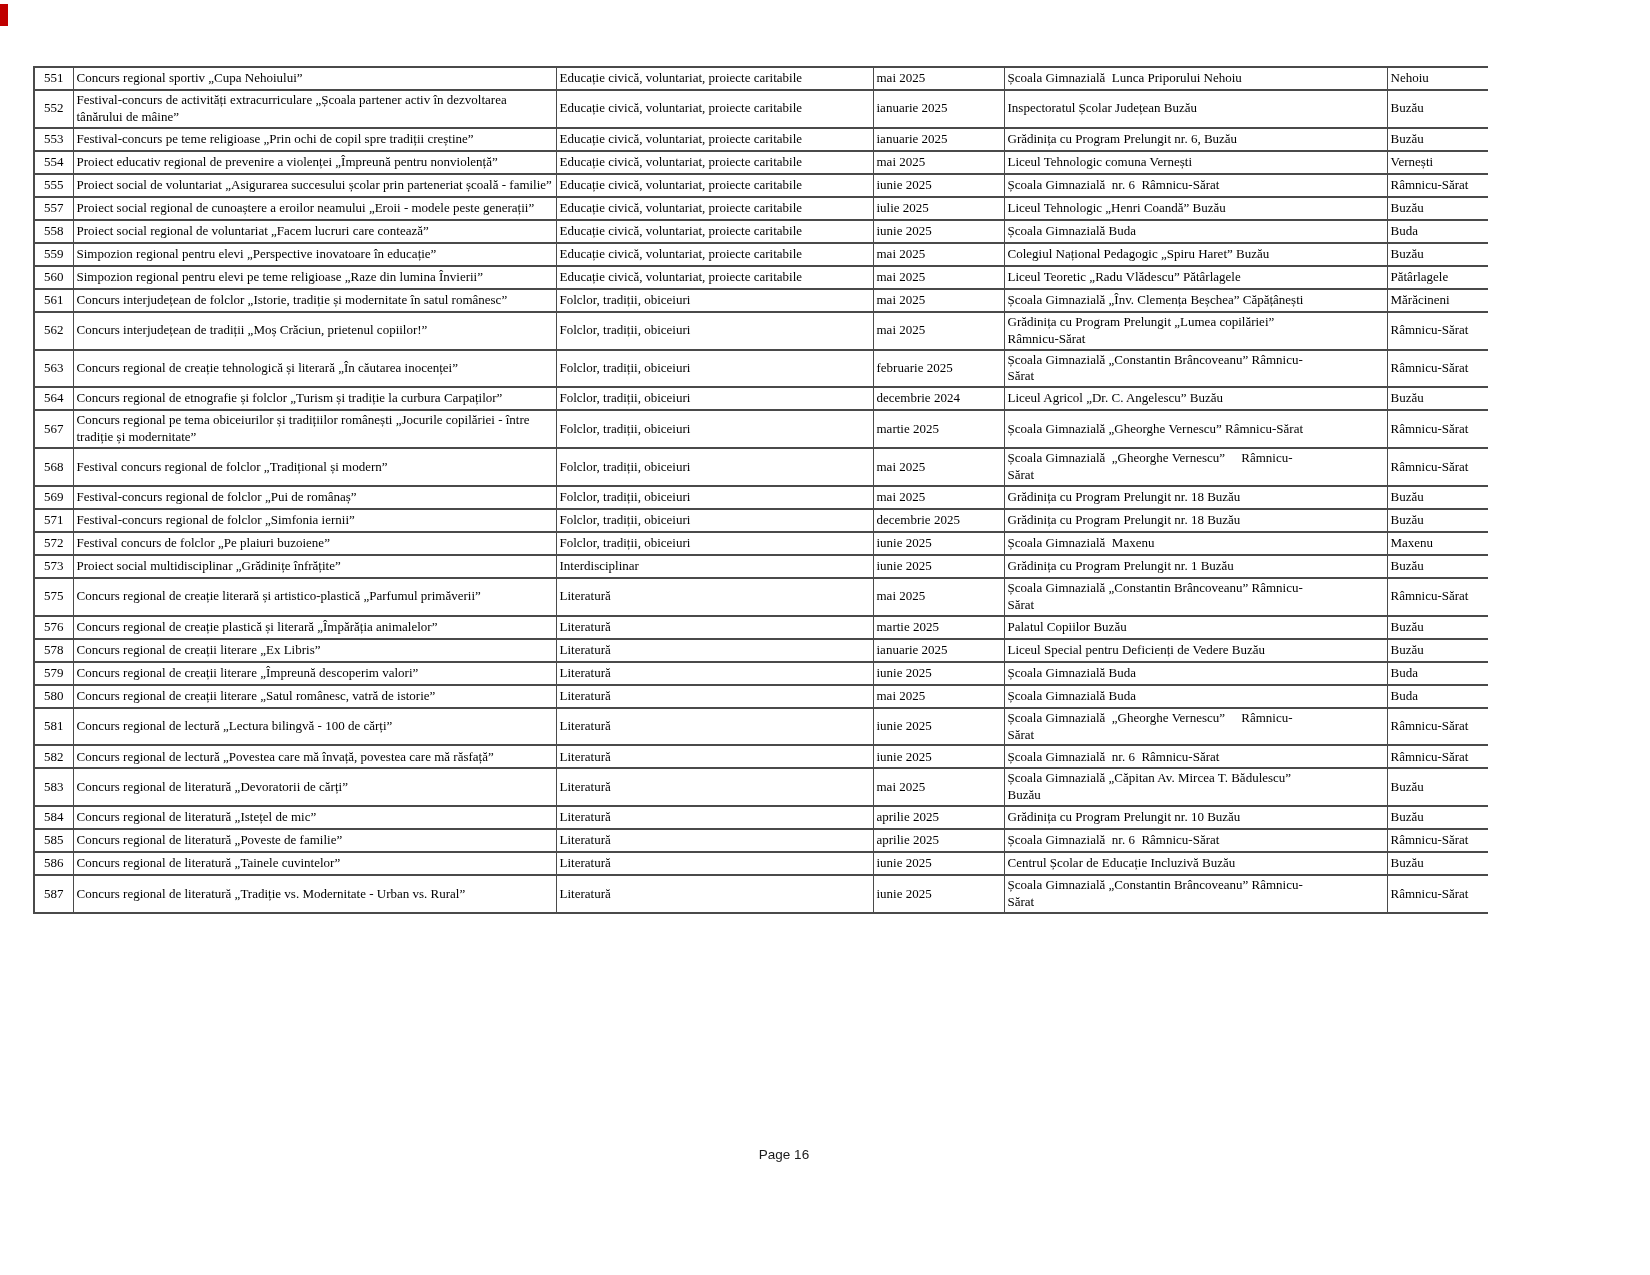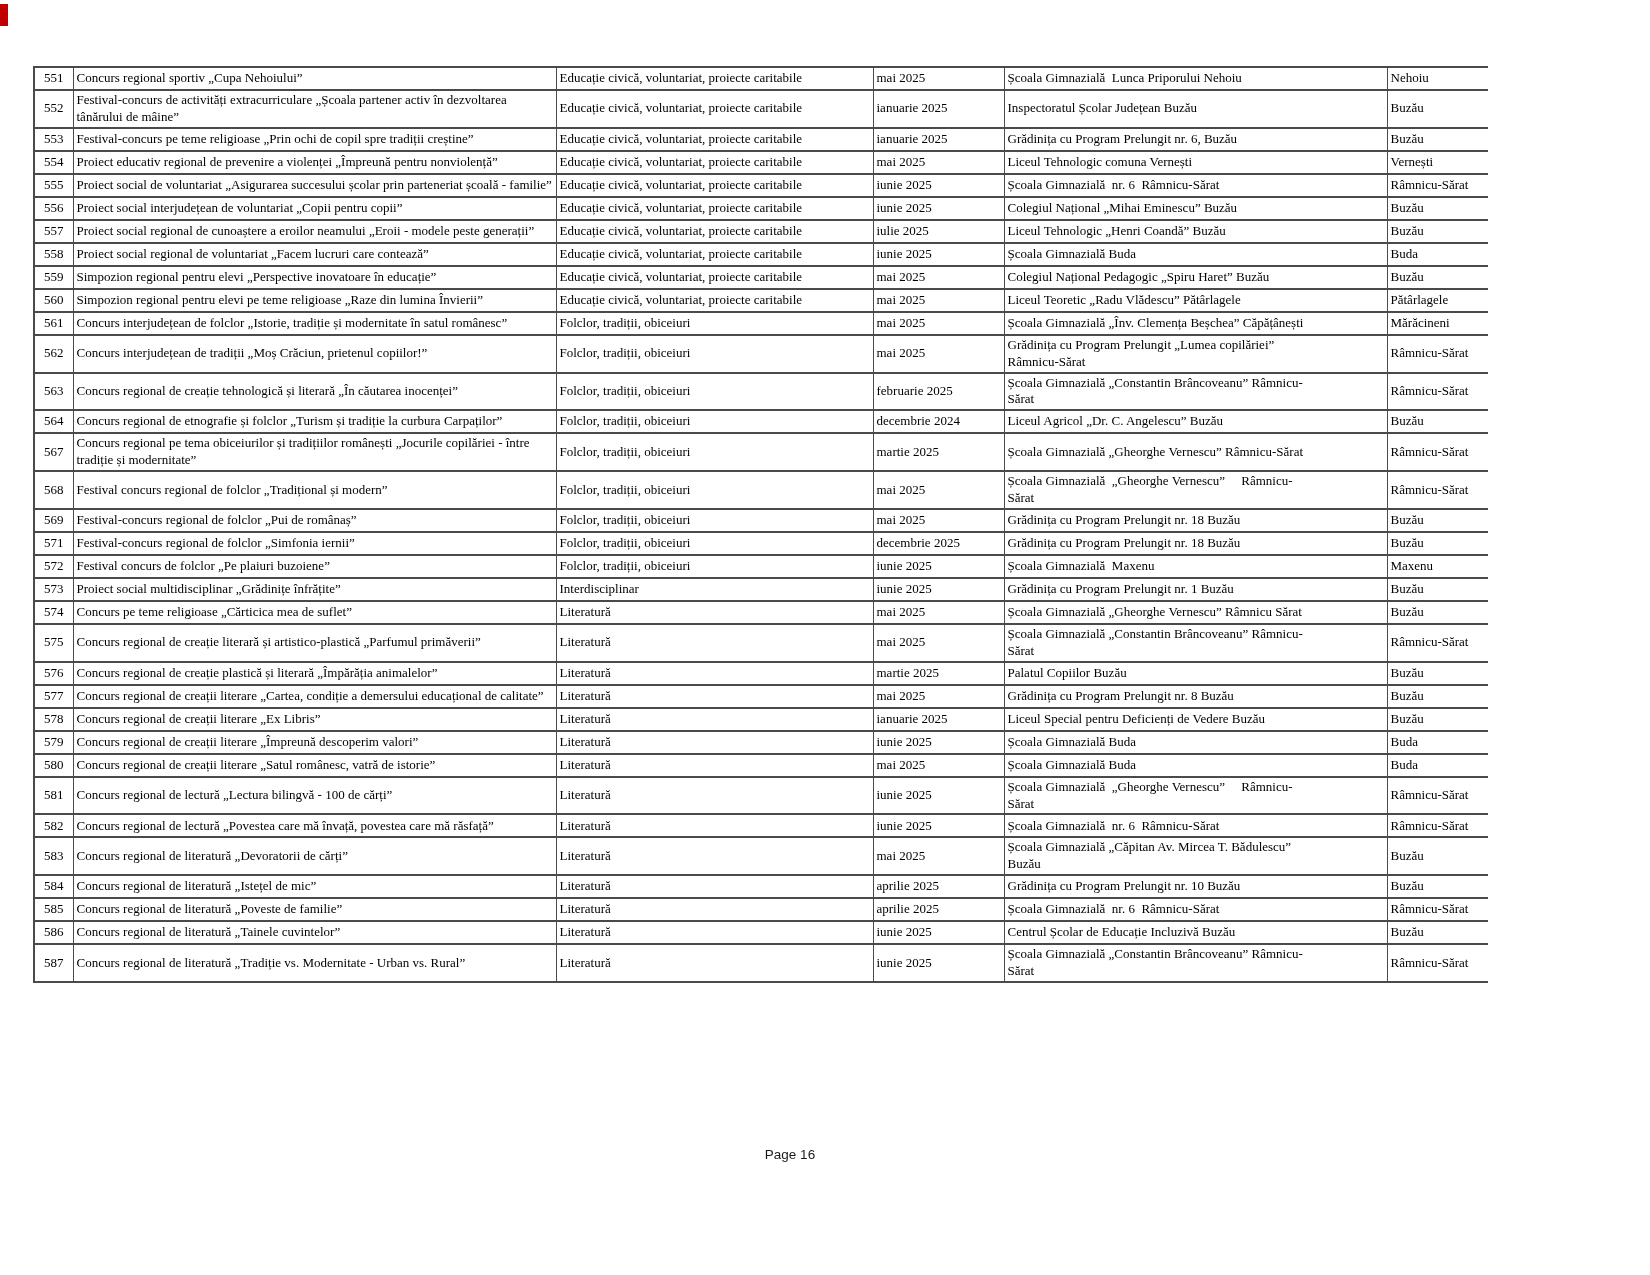--- a/index.html
+++ b/index.html
@@ -38,21 +38,21 @@
     height: 19px;
     overflow: hidden;
     word-wrap: break-word;
   }
   table.projects { border: 2px solid #4a4a4a; }
   td.col-no { text-align: center; }
   td.col-school { white-space: pre-line; }
   .footer {
     position: absolute;
     top: 1147px;
-    left: 8px;
+    left: 2px;
     width: 1564px;
     text-align: center;
     font-family: "Liberation Sans", sans-serif;
     font-size: 13.5px;
     color: #1a1a1a;
   }
 </style>
 </head>
 <body>
 
@@ -109,29 +109,20 @@
         <tr>
           <td class="col-no">555</td>
           <td class="col-name">Proiect social de voluntariat „Asigurarea succesului școlar prin parteneriat școală - familie”</td>
           <td class="col-category">Educație civică, voluntariat, proiecte caritabile</td>
           <td class="col-date">iunie 2025</td>
           <td class="col-school">Școala Gimnazială&nbsp; nr. 6&nbsp; Râmnicu-Sărat</td>
           <td class="col-locality">Râmnicu-Sărat</td>
           <td class="col-county">Buzău</td>
         </tr>
         <tr>
-          <td class="col-no">556</td>
-          <td class="col-name">Proiect social interjudețean de voluntariat „Copii pentru copii”</td>
-          <td class="col-category">Educație civică, voluntariat, proiecte caritabile</td>
-          <td class="col-date">iunie 2025</td>
-          <td class="col-school">Colegiul Național „Mihai Eminescu” Buzău</td>
-          <td class="col-locality">Buzău</td>
-          <td class="col-county">Buzău</td>
-        </tr>
-        <tr>
           <td class="col-no">557</td>
           <td class="col-name">Proiect social regional de cunoaștere a eroilor neamului „Eroii - modele peste generații”</td>
           <td class="col-category">Educație civică, voluntariat, proiecte caritabile</td>
           <td class="col-date">iulie 2025</td>
           <td class="col-school">Liceul Tehnologic „Henri Coandă” Buzău</td>
           <td class="col-locality">Buzău</td>
           <td class="col-county">Buzău</td>
         </tr>
         <tr>
           <td class="col-no">558</td>
@@ -247,53 +238,35 @@
         <tr>
           <td class="col-no">573</td>
           <td class="col-name">Proiect social multidisciplinar „Grădinițe înfrățite”</td>
           <td class="col-category">Interdisciplinar</td>
           <td class="col-date">iunie 2025</td>
           <td class="col-school">Grădinița cu Program Prelungit nr. 1 Buzău</td>
           <td class="col-locality">Buzău</td>
           <td class="col-county">Buzău</td>
         </tr>
         <tr>
-          <td class="col-no">574</td>
-          <td class="col-name">Concurs pe teme religioase „Cărticica mea de suflet”</td>
-          <td class="col-category">Literatură</td>
-          <td class="col-date">mai 2025</td>
-          <td class="col-school">Școala Gimnazială „Gheorghe Vernescu” Râmnicu Sărat</td>
-          <td class="col-locality">Buzău</td>
-          <td class="col-county">Buzău</td>
-        </tr>
-        <tr>
           <td class="col-no">575</td>
           <td class="col-name">Concurs regional de creație literară și artistico-plastică „Parfumul primăverii”</td>
           <td class="col-category">Literatură</td>
           <td class="col-date">mai 2025</td>
           <td class="col-school">Școala Gimnazială „Constantin Brâncoveanu” Râmnicu-
 Sărat</td>
           <td class="col-locality">Râmnicu-Sărat</td>
           <td class="col-county">Buzău</td>
         </tr>
         <tr>
           <td class="col-no">576</td>
           <td class="col-name">Concurs regional de creație plastică și literară „Împărăția animalelor”</td>
           <td class="col-category">Literatură</td>
           <td class="col-date">martie 2025</td>
           <td class="col-school">Palatul Copiilor Buzău</td>
-          <td class="col-locality">Buzău</td>
-          <td class="col-county">Buzău</td>
-        </tr>
-        <tr>
-          <td class="col-no">577</td>
-          <td class="col-name">Concurs regional de creații literare „Cartea, condiție a demersului educațional de calitate”</td>
-          <td class="col-category">Literatură</td>
-          <td class="col-date">mai 2025</td>
-          <td class="col-school">Grădinița cu Program Prelungit nr. 8 Buzău</td>
           <td class="col-locality">Buzău</td>
           <td class="col-county">Buzău</td>
         </tr>
         <tr>
           <td class="col-no">578</td>
           <td class="col-name">Concurs regional de creații literare „Ex Libris”</td>
           <td class="col-category">Literatură</td>
           <td class="col-date">ianuarie 2025</td>
           <td class="col-school">Liceul Special pentru Deficienți de Vedere Buzău</td>
           <td class="col-locality">Buzău</td>

